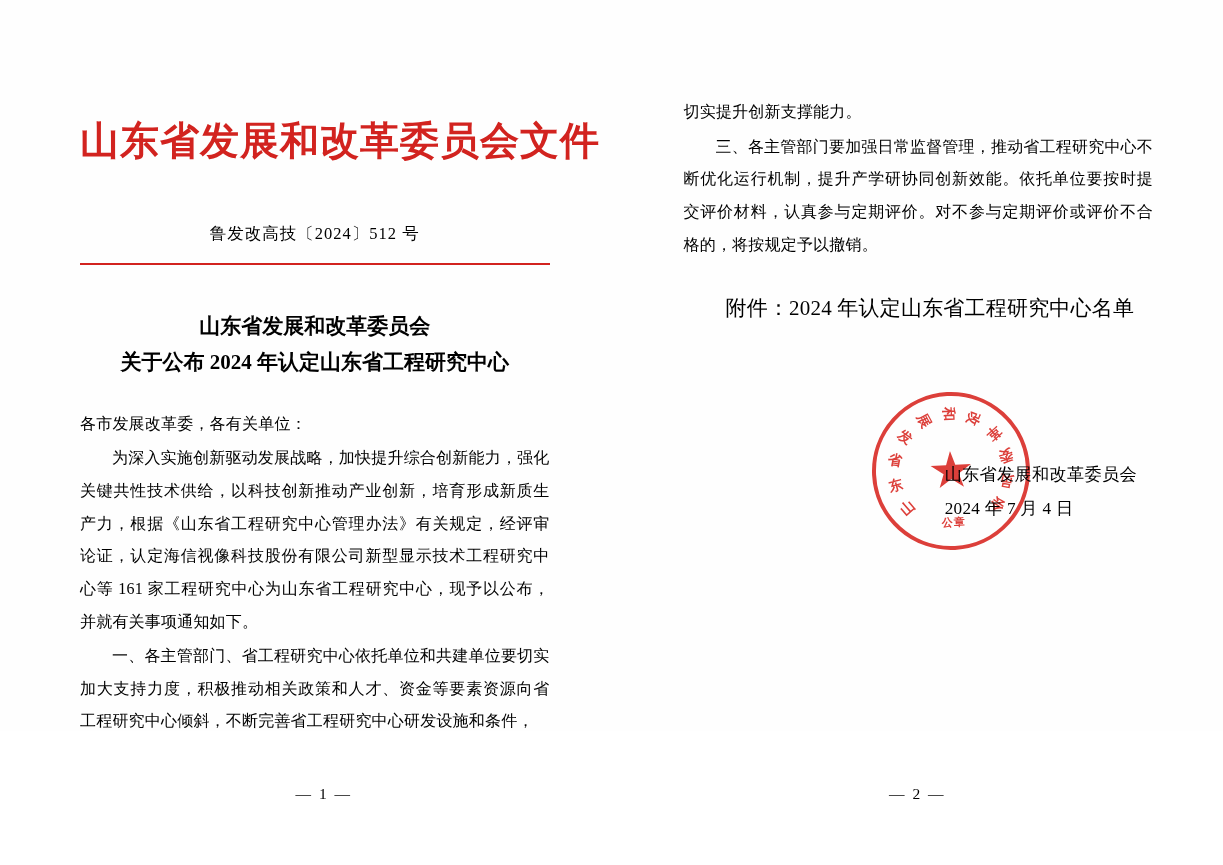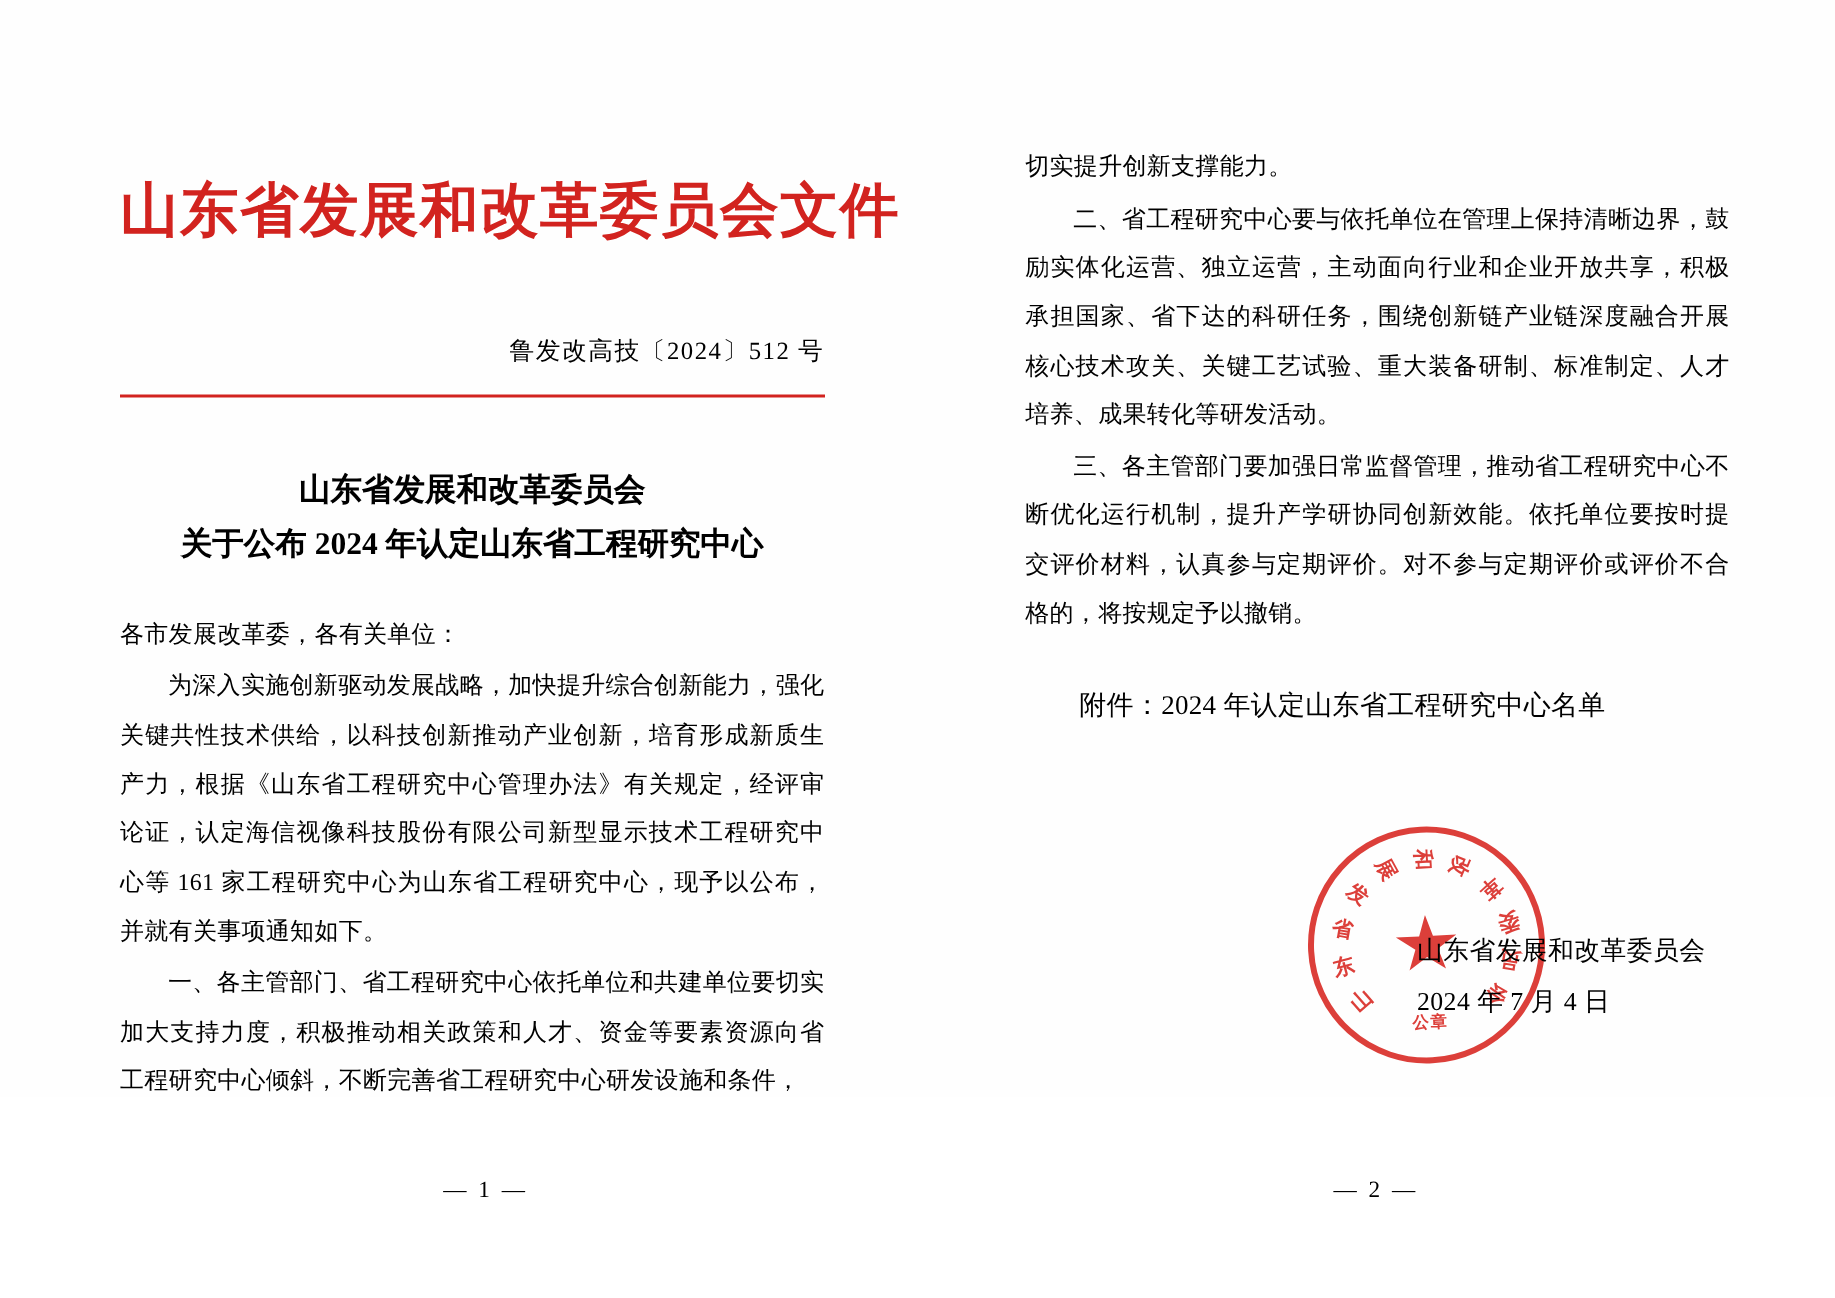--- a/index.html
+++ b/index.html
@@ -48,21 +48,21 @@
     color: #d2231f;
     font-family: "Liberation Serif", "DejaVu Serif", serif;
     font-weight: bold;
     font-size: 39px;
     letter-spacing: 1px;
     line-height: 1.1;
     margin: 0 0 60px 0;
     white-space: nowrap;
   }
   .docnum {
-    text-align: right;
+    text-align: center;
     font-size: 16.5px;
     letter-spacing: 1px;
     margin: 0 0 18px 0;
   }
   .redrule {
     height: 2.4px;
     background: #d2231f;
     width: 100%;
     margin: 0 0 44px 0;
   }
@@ -82,21 +82,21 @@
     font-size: 16px;
     line-height: 2.04;
     text-align: justify;
     text-justify: inter-ideograph;
     margin: 0 0 2px 0;
     letter-spacing: 0.2px;
   }
   .indent { text-indent: 2em; }
 
   .attach {
-    font-size: 18px;
+    font-size: 21px;
     line-height: 2.04;
     margin: 26px 0 0 0;
     text-indent: 2em;
     letter-spacing: 0.2px;
   }
 
   
   .sign-block {
     position: relative;
     margin-top: 62px;
@@ -199,21 +199,20 @@
 
       <div class="para indent">一、各主管部门、省工程研究中心依托单位和共建单位要切实加大支持力度，积极推动相关政策和人才、资金等要素资源向省工程研究中心倾斜，不断完善省工程研究中心研发设施和条件，</div>
 
       <div class="pagenum">— 1 —</div>
     </div>
 
     <div class="col col-right">
 
       <div class="para">切实提升创新支撑能力。</div>
 
-      <div class="para indent">二、省工程研究中心要与依托单位在管理上保持清晰边界，鼓励实体化运营、独立运营，主动面向行业和企业开放共享，积极承担国家、省下达的科研任务，围绕创新链产业链深度融合开展核心技术攻关、关键工艺试验、重大装备研制、标准制定、人才培养、成果转化等研发活动。</div>
 
       <div class="para indent">三、各主管部门要加强日常监督管理，推动省工程研究中心不断优化运行机制，提升产学研协同创新效能。依托单位要按时提交评价材料，认真参与定期评价。对不参与定期评价或评价不合格的，将按规定予以撤销。</div>
 
       <div class="attach">附件：2024 年认定山东省工程研究中心名单</div>
 
       <div class="sign-block">
         <div class="seal">
           <div class="seal-ring-text">
               <span style="transform: rotate(-128deg) translate(0px, -57px) rotate(90deg) translate(-50%, -50%);">山</span>
               <span style="transform: rotate(-102.4deg) translate(0px, -57px) rotate(90deg) translate(-50%, -50%);">东</span>

